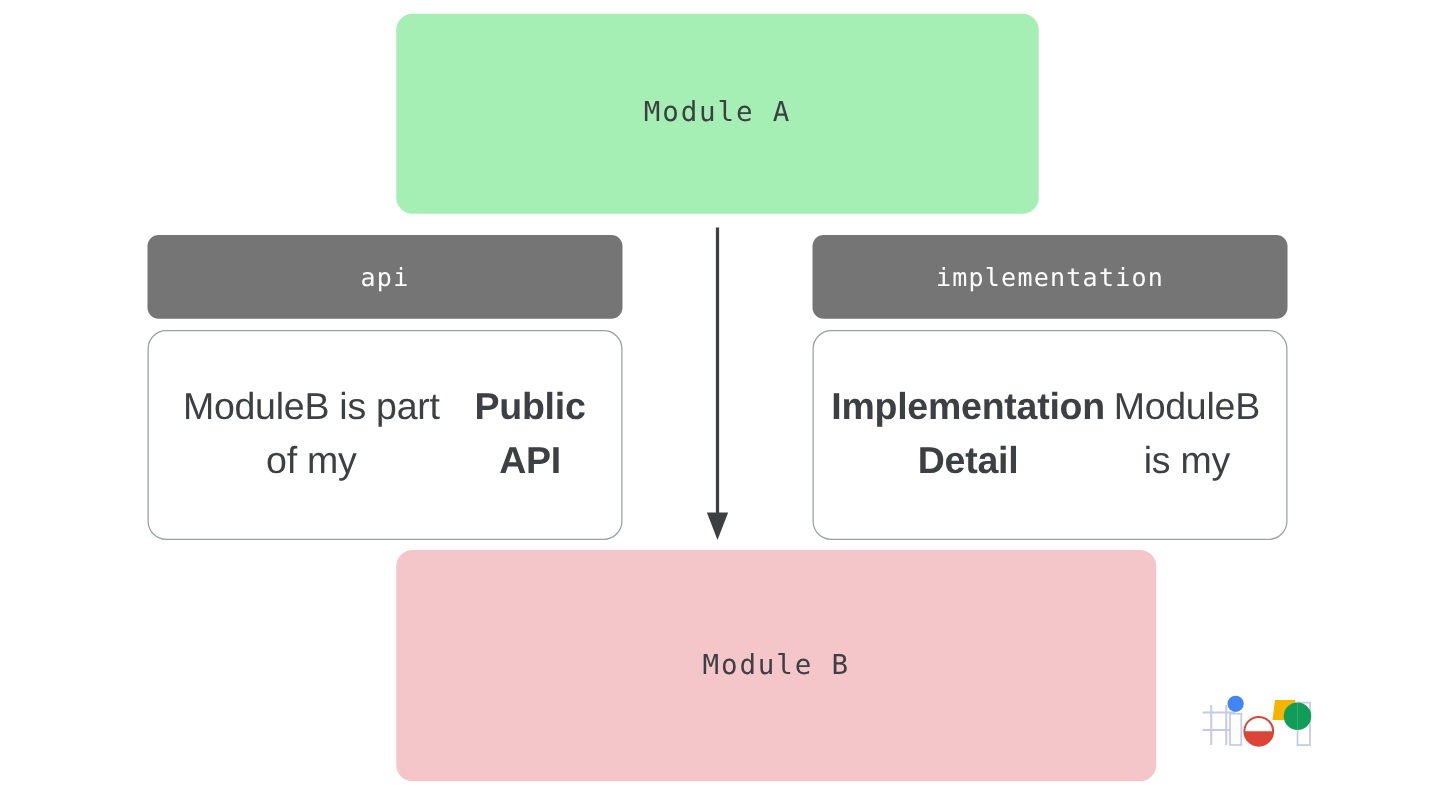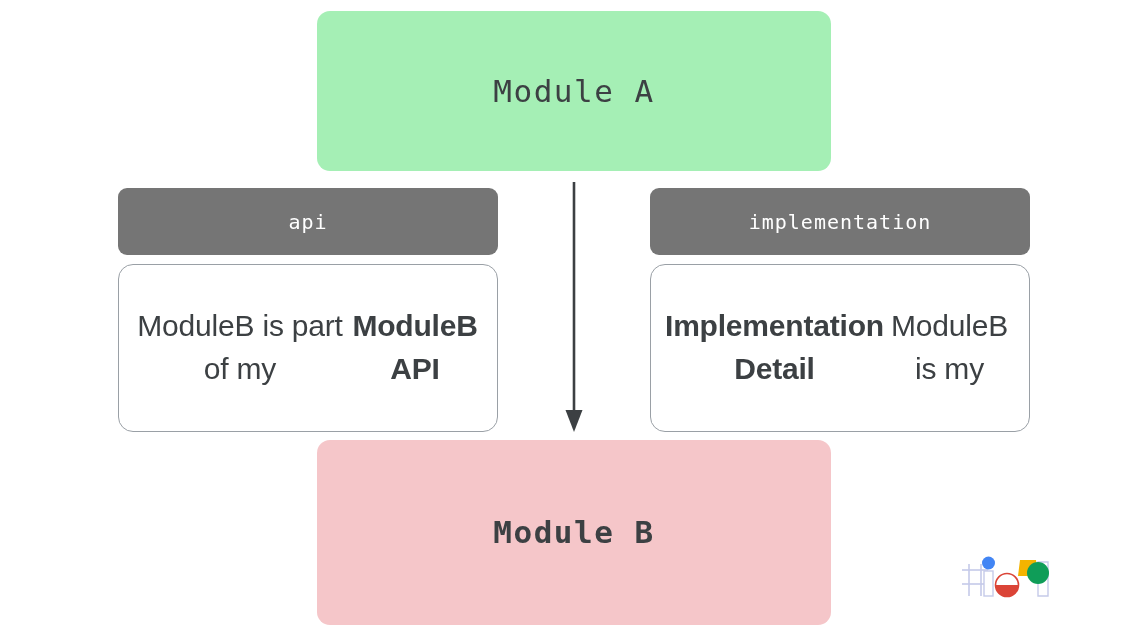--- a/index.html
+++ b/index.html
@@ -22,39 +22,38 @@
   .module-box {
     position: absolute;
     border-radius: 13px;
     display: flex;
     align-items: center;
     justify-content: center;
     box-sizing: border-box;
   }
   .module-box .module-label {
     font-family: "DejaVu Sans Mono", "Liberation Mono", monospace;
-    font-size: 31px;
+    font-size: 22px;
     letter-spacing: 1.5px;
     color: #3c4043;
     line-height: 1;
   }
   #module-a {
     left: 317px;
     top: 11px;
     width: 514px;
     height: 160px;
     background: #a5efb5;
   }
   #module-b {
     left: 317px;
     top: 440px;
-    width: 514px;
+    width: 608px;
     height: 185px;
     background: #f5c6c9;
-    font-weight: bold;
   }
 
   
   .config-chip {
     position: absolute;
     height: 67px;
     background: #757575;
     border-radius: 9px;
     display: flex;
     align-items: center;
@@ -146,21 +145,21 @@
   <div class="config-chip" id="chip-api">
     <span class="chip-label">api</span>
   </div>
 
   <div class="config-chip" id="chip-implementation">
     <span class="chip-label">implementation</span>
   </div>
 
   <div class="desc-card" id="card-api">
     <span class="desc-line">ModuleB is part of my</span>
-    <span class="desc-line strong">ModuleB API</span>
+    <span class="desc-line strong">Public API</span>
   </div>
 
   <div class="desc-card" id="card-implementation">
     <span class="desc-line strong">Implementation Detail</span>
     <span class="desc-line">ModuleB is my</span>
   </div>
 
   <svg id="dependency-arrow" viewBox="0 0 36 258">
     <line x1="18" y1="4" x2="18" y2="238" stroke="#3c4043" stroke-width="2.6"></line>
     <polygon points="18,254 9.5,232 26.5,232" fill="#3c4043"></polygon>

